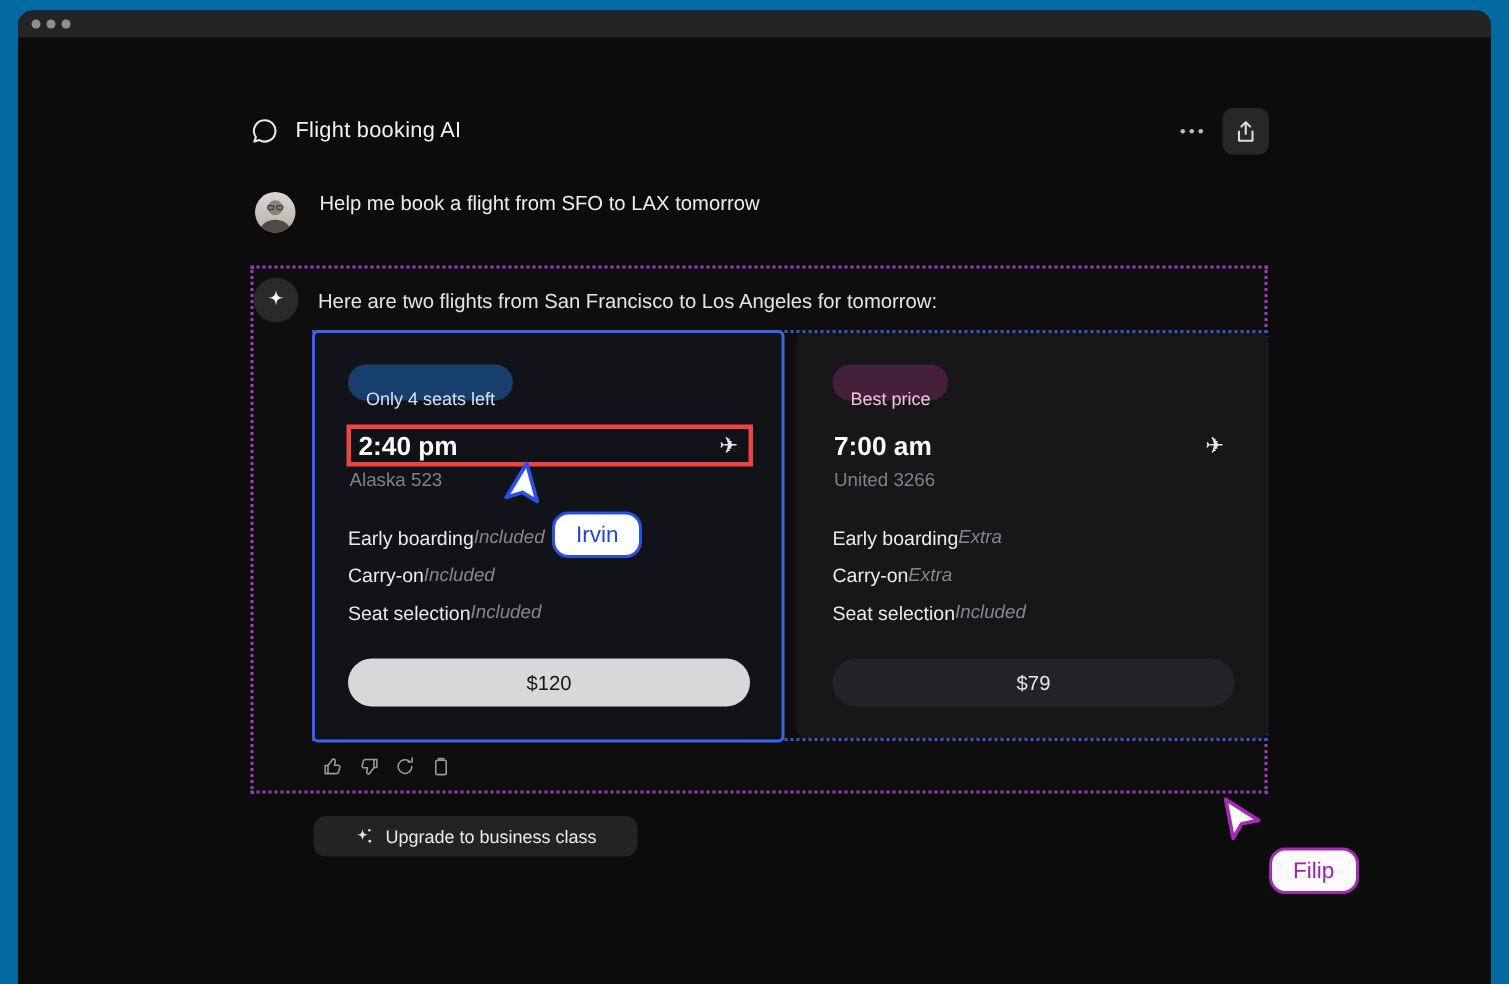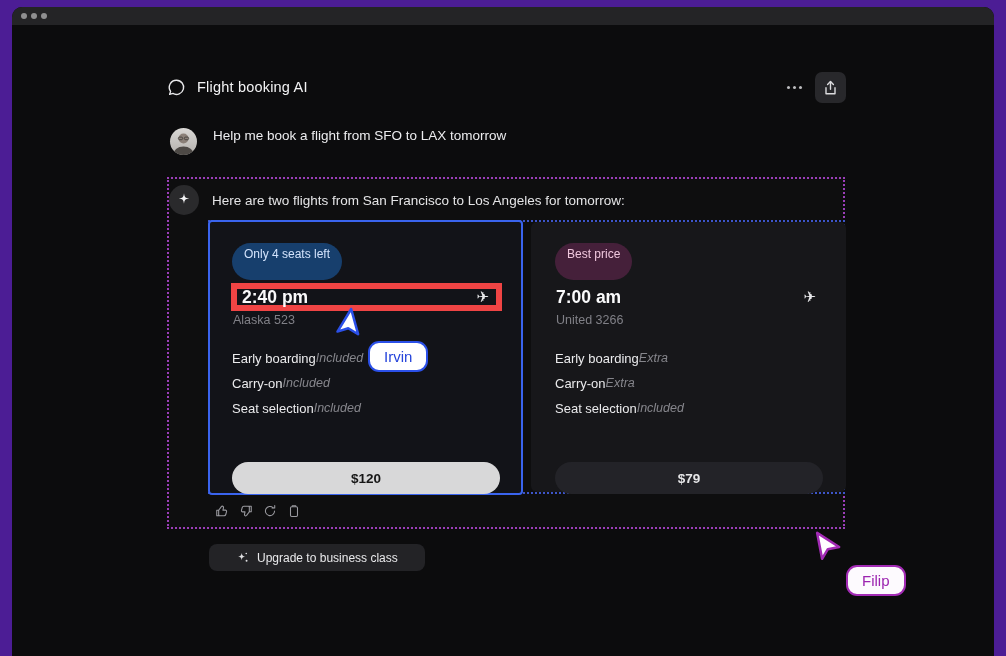--- a/index.html
+++ b/index.html
@@ -1,18 +1,18 @@
 <!DOCTYPE html>
 <html><head>
 <meta charset="utf-8">
 <style>
   * { margin:0; padding:0; box-sizing:border-box; }
   html,body { width:1006px; height:656px; background:#161616; overflow:hidden; }
   body { font-family:"Liberation Sans","DejaVu Sans",sans-serif; }
-  .stage { position:relative; width:1006px; height:656px; background:#4c1d95; }
+  .stage { position:relative; width:1006px; height:656px; background:#0369a1; }
 
   .window { position:absolute; left:12px; top:7px; width:982px; height:649px;
             background:#0C0C0D; border-radius:10px 10px 0 0; overflow:hidden; }
   .titlebar { position:absolute; left:0; top:0; width:100%; height:18px;
               background:#242426; display:flex; align-items:center; padding-left:9px; gap:4px; }
   .tdot { width:6px; height:6px; border-radius:50%; background:#8F8F90; }
 
   .abs { position:absolute; }
 
   
@@ -36,41 +36,41 @@
   .ai-avatar { left:157px; top:178px; width:30px; height:30px; border-radius:50%;
                background:#2A2A2C; display:flex; align-items:center; justify-content:center; }
   .ai-text { left:200px; top:186px; font-size:13.5px; color:#E4E4E6; }
 
   
   .cards-outline { left:196px; top:213px; width:637px; height:274px; border:2px dotted #3D55C9; }
   .card-right { left:519px; top:215px; width:315px; height:270px; background:#17171A; border-radius:6px; }
   .card-left  { left:196px; top:213px; width:315px; height:275px; background:#121318;
                 border:2px solid #3A64EE; border-radius:4px; }
 
-  .badge { height:37px; line-height:23px; padding:0 12px; font-size:12px; border-radius:999px; }
+  .badge { height:24px; line-height:23px; padding:12px 12px; font-size:12px; border-radius:999px; }
   .badge-blue { left:220px; top:236px; background:#173F6D; color:#D3E3FC; }
   .badge-pink { left:543px; top:236px; background:#45203A; color:#EFC6DC; }
 
   .time-row { height:28px; display:flex; align-items:center; justify-content:space-between; }
-  .time-left  { left:219px; top:276px; width:271px; border:6px solid #ef4444; padding:0 7px 0 5px; }
+  .time-left  { left:219px; top:276px; width:271px; border:3px solid #ef4444; padding:0 7px 0 5px; }
   .time-right { left:543px; top:276px; width:268px; padding:0 7px 0 1px; }
   .time-txt { font-size:17.5px; font-weight:600; color:#FAFAFB; }
   .plane { font-size:15px; color:#E8E8EA; }
 
   .airline { font-size:12.5px; color:#808087; }
   .al-left { left:221px; top:306px; } .al-right { left:544px; top:306px; }
 
   .feat { height:20px; width:268px; display:flex; align-items:center; justify-content:flex-start; }
   .feat .fl { font-size:13px; font-weight:500; color:#EBEBED; }
   .feat .fv { font-size:12.5px; color:#86868C;font-style:italic; }
   .fx-l { left:220px; } .fx-r { left:543px; }
   .fy-0 { top:341px; } .fy-1 { top:366px; } .fy-2 { top:391px; }
 
   .price-btn { width:268px; height:32px; border-radius:999px; display:flex; align-items:center;
-               justify-content:center; font-size:13.5px; font-weight:700; border:none;margin-top:23px; }
+               justify-content:center; font-size:13.5px; font-weight:400; border:none; }
   .price-left  { left:220px; top:432px; background:#D8D8D9; color:#161616; }
   .price-right { left:543px; top:432px; background:#232328; color:#E6E6E8; }
 
   .actions { left:202px; top:496px; display:flex; gap:9px; }
   .act { width:15px; height:15px; display:flex; align-items:center; justify-content:center; color:#9A9AA0; }
 
   
   .chip { top:537px; height:27px; background:#232326; border-radius:8px; display:flex;
           align-items:center; gap:8px; padding:0 27px; color:#E9E9EB; font-size:12px; }
   .chip-1 { left:197px; } .chip-2 { left:386px; }

